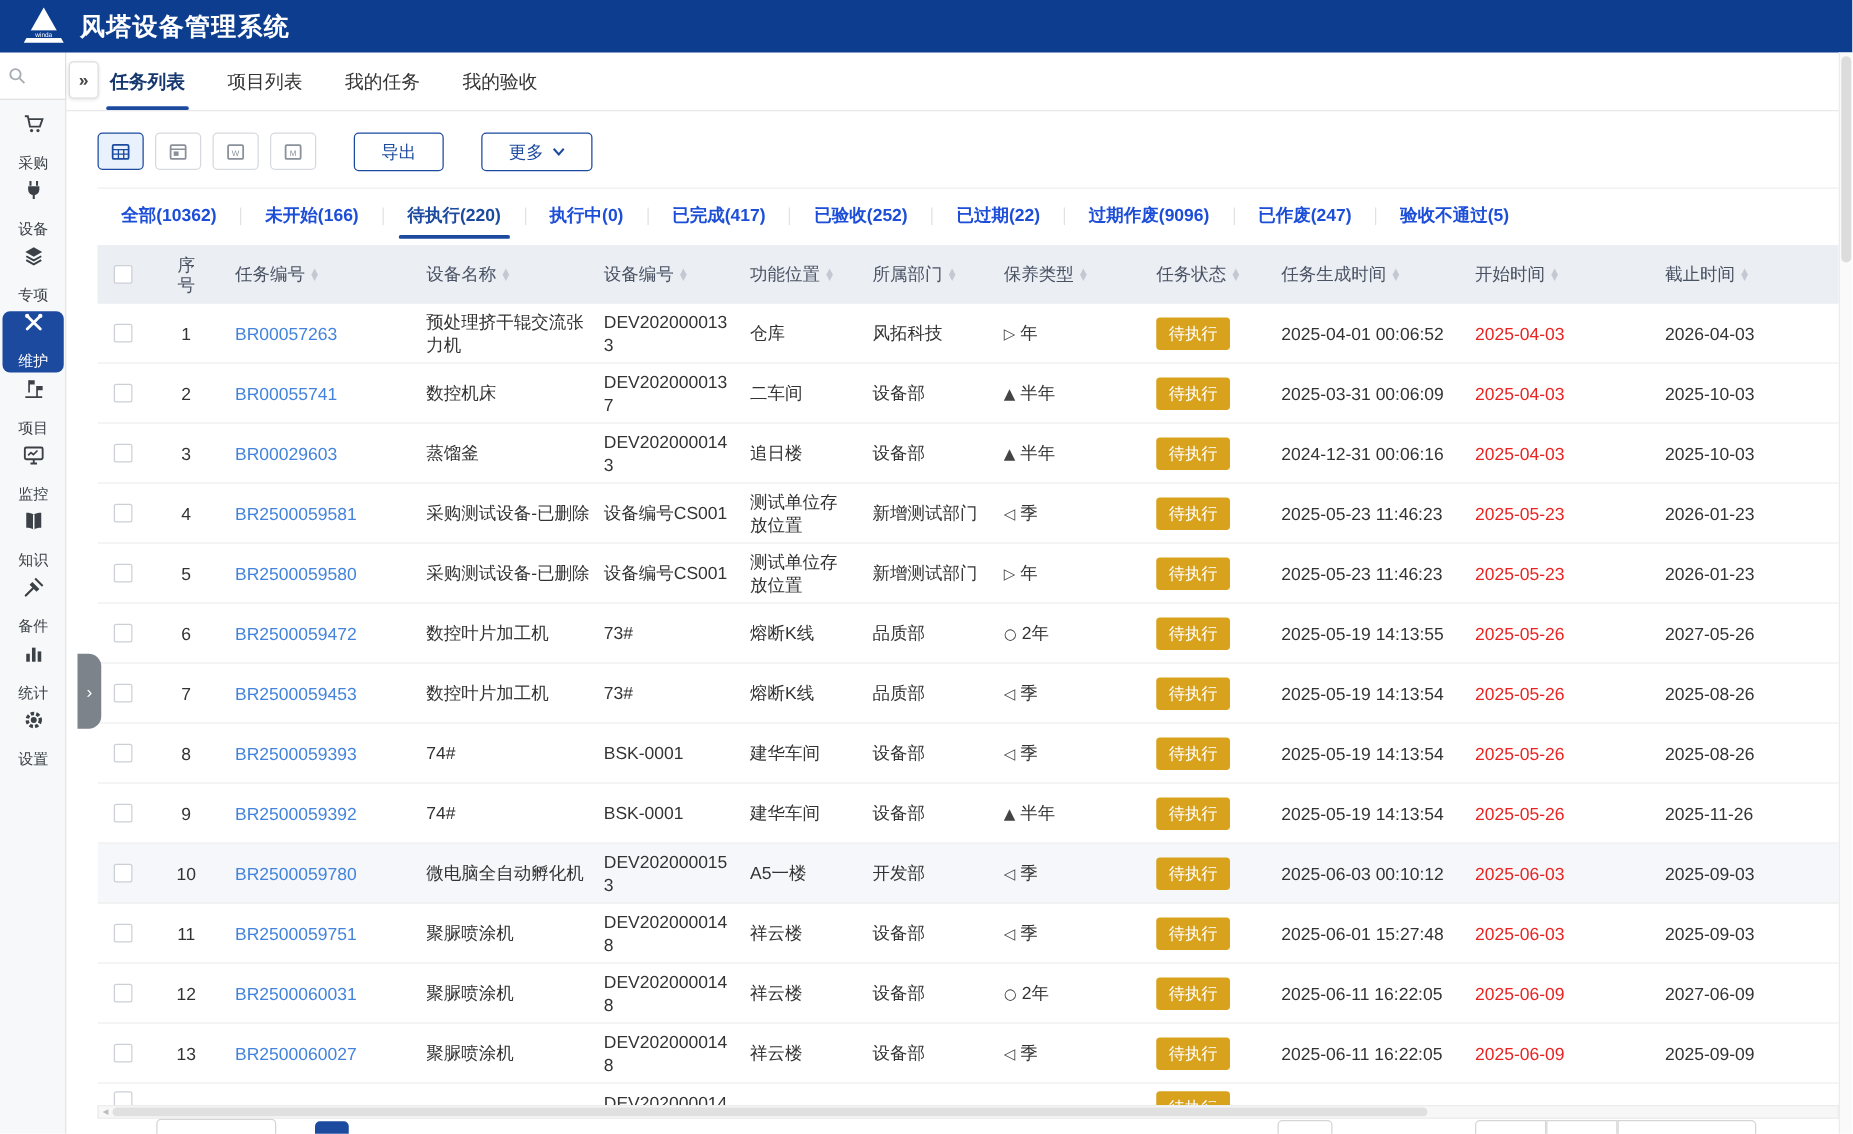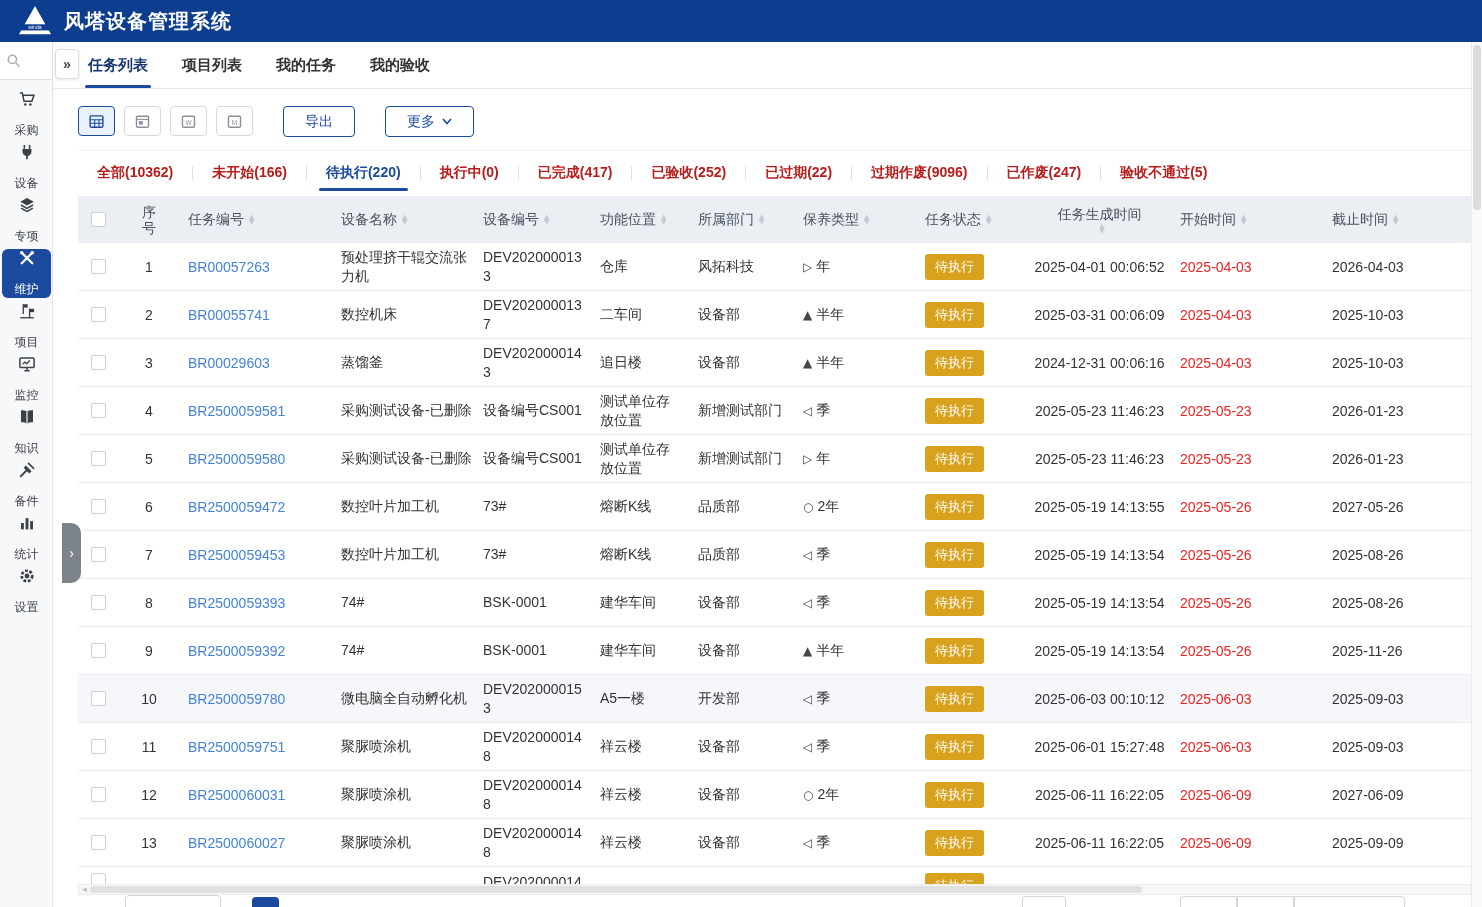--- a/index.html
+++ b/index.html
@@ -33,40 +33,40 @@
   .expand-btn{ position:absolute; left:55px; top:49px; width:24px; height:30px; background:#fff;
     border:1px solid #ddd; border-radius:4px; color:#444; font-size:14px; font-weight:bold;
     display:flex; align-items:center; justify-content:center; box-shadow:0 1px 3px rgba(0,0,0,.10); z-index:25; cursor:pointer; }
   .collapse-handle{ position:absolute; left:62px; top:523px; width:19px; height:60px;
     background:#7d838a; border-radius:0 10px 10px 0; color:#fff; display:flex; align-items:center;
     justify-content:center; font-size:14px; z-index:26; cursor:pointer; }
 
   
   .navbar{ position:absolute; left:53px; top:42px; right:11px; height:47px; background:#fff;
     border-bottom:1px solid #e8e8e8; display:flex; align-items:flex-end; padding-left:35px; gap:34px; z-index:15; }
-  .nav-tab{ font-size:15px; color:#333; padding-bottom:13px; position:relative; cursor:pointer;font-weight:bold; }
+  .nav-tab{ font-size:15px; color:#333; padding-bottom:13px; position:relative; cursor:pointer; }
   .nav-tab.active{ color:#16386f; font-weight:bold; }
   .nav-tab.active::after{ content:""; position:absolute; left:-3px; right:-3px; bottom:0;
     height:3px; background:var(--blue); border-radius:2px; }
 
   
   .main{ position:absolute; left:53px; top:89px; right:11px; bottom:0; background:#fff; }
 
   .toolbar{ position:absolute; left:25px; top:17px; height:31px; display:flex; gap:30px; }
   .view-group{ display:flex; gap:9px; }
   .vbtn{ width:37px; height:30px; border:1px solid #d6d9de; border-radius:4px; background:#fff;
     color:#8a909a; display:flex; align-items:center; justify-content:center; cursor:pointer; }
   .vbtn svg{ width:17px; height:17px; }
   .vbtn.active{ border-color:var(--blue); color:var(--blue); background:#e9f2fc; }
   .btn{ height:31px; padding:0 21px; border:1px solid var(--blue); border-radius:4px; background:#fff;
     color:var(--blue); font-size:14px; display:flex; align-items:center; gap:7px; cursor:pointer; }
 
   .filters{ position:absolute; left:25px; right:0; top:61px; height:45px; border-top:1px solid #f0f0f0;
     display:flex; align-items:center; }
-  .ftab{ font-size:14px; font-weight:bold; color:#b91c1c; margin:0 19px; height:100%;
+  .ftab{ font-size:14px; font-weight:bold; color:#1d4ed8; margin:0 19px; height:100%;
     display:flex; align-items:center; position:relative; cursor:pointer; }
   .ftab.active{ color:var(--blue); }
   .ftab.active::after{ content:""; position:absolute; left:-7px; right:-7px; bottom:4px; height:3px;
     background:var(--blue); border-radius:2px; }
   .fsep{ width:1px; height:14px; background:#e1e1e1; }
 
   
   .table{ position:absolute; left:25px; right:0; top:107px; }
   .thead{ display:flex; align-items:center; height:47px; background:#ebeef3; }
   .hcell{ font-size:14px; color:#495263; display:flex; align-items:center; }
@@ -78,21 +78,21 @@
   .cell{ display:flex; align-items:center; }
   .c-check{ width:40px; padding-left:13px; }
   .c-seq{ width:62px; justify-content:center; text-align:center; }
   .c-task{ width:153px; padding-left:8px; }
   .c-dev{ width:142px; padding-left:8px; line-height:19px; }
   .c-devno{ width:118px; padding-left:8px; padding-right:7px; line-height:19px; word-break:break-all; }
   .c-loc{ width:90px; padding-left:7px; padding-right:5px; line-height:19px; }
   .c-dept{ width:112px; padding-left:15px; }
   .c-type{ width:122px; padding-left:8px; }
   .c-status{ width:102px; padding-left:8px; }
-  .c-created{ width:155px; padding-left:6px;flex-direction:column; }
+  .c-created{ width:155px; padding-left:6px; }
   .c-start{ width:152px; padding-left:6px; }
   .c-deadline{ width:145px; padding-left:6px; }
 
   .tbody{ height:641px; overflow:hidden; }
   .trow{ display:flex; align-items:center; min-height:48px; border-bottom:1px solid #ececec;
     font-size:14px; color:#333; background:#fff; }
   .trow.hover{ background:#f5f7fa; }
   .trow.partial{ align-items:flex-start; padding-top:6px; }
   .checkbox{ width:15px; height:15px; border:1px solid #ccd0d6; border-radius:2px; background:#fff;
     display:inline-block; cursor:pointer; }

